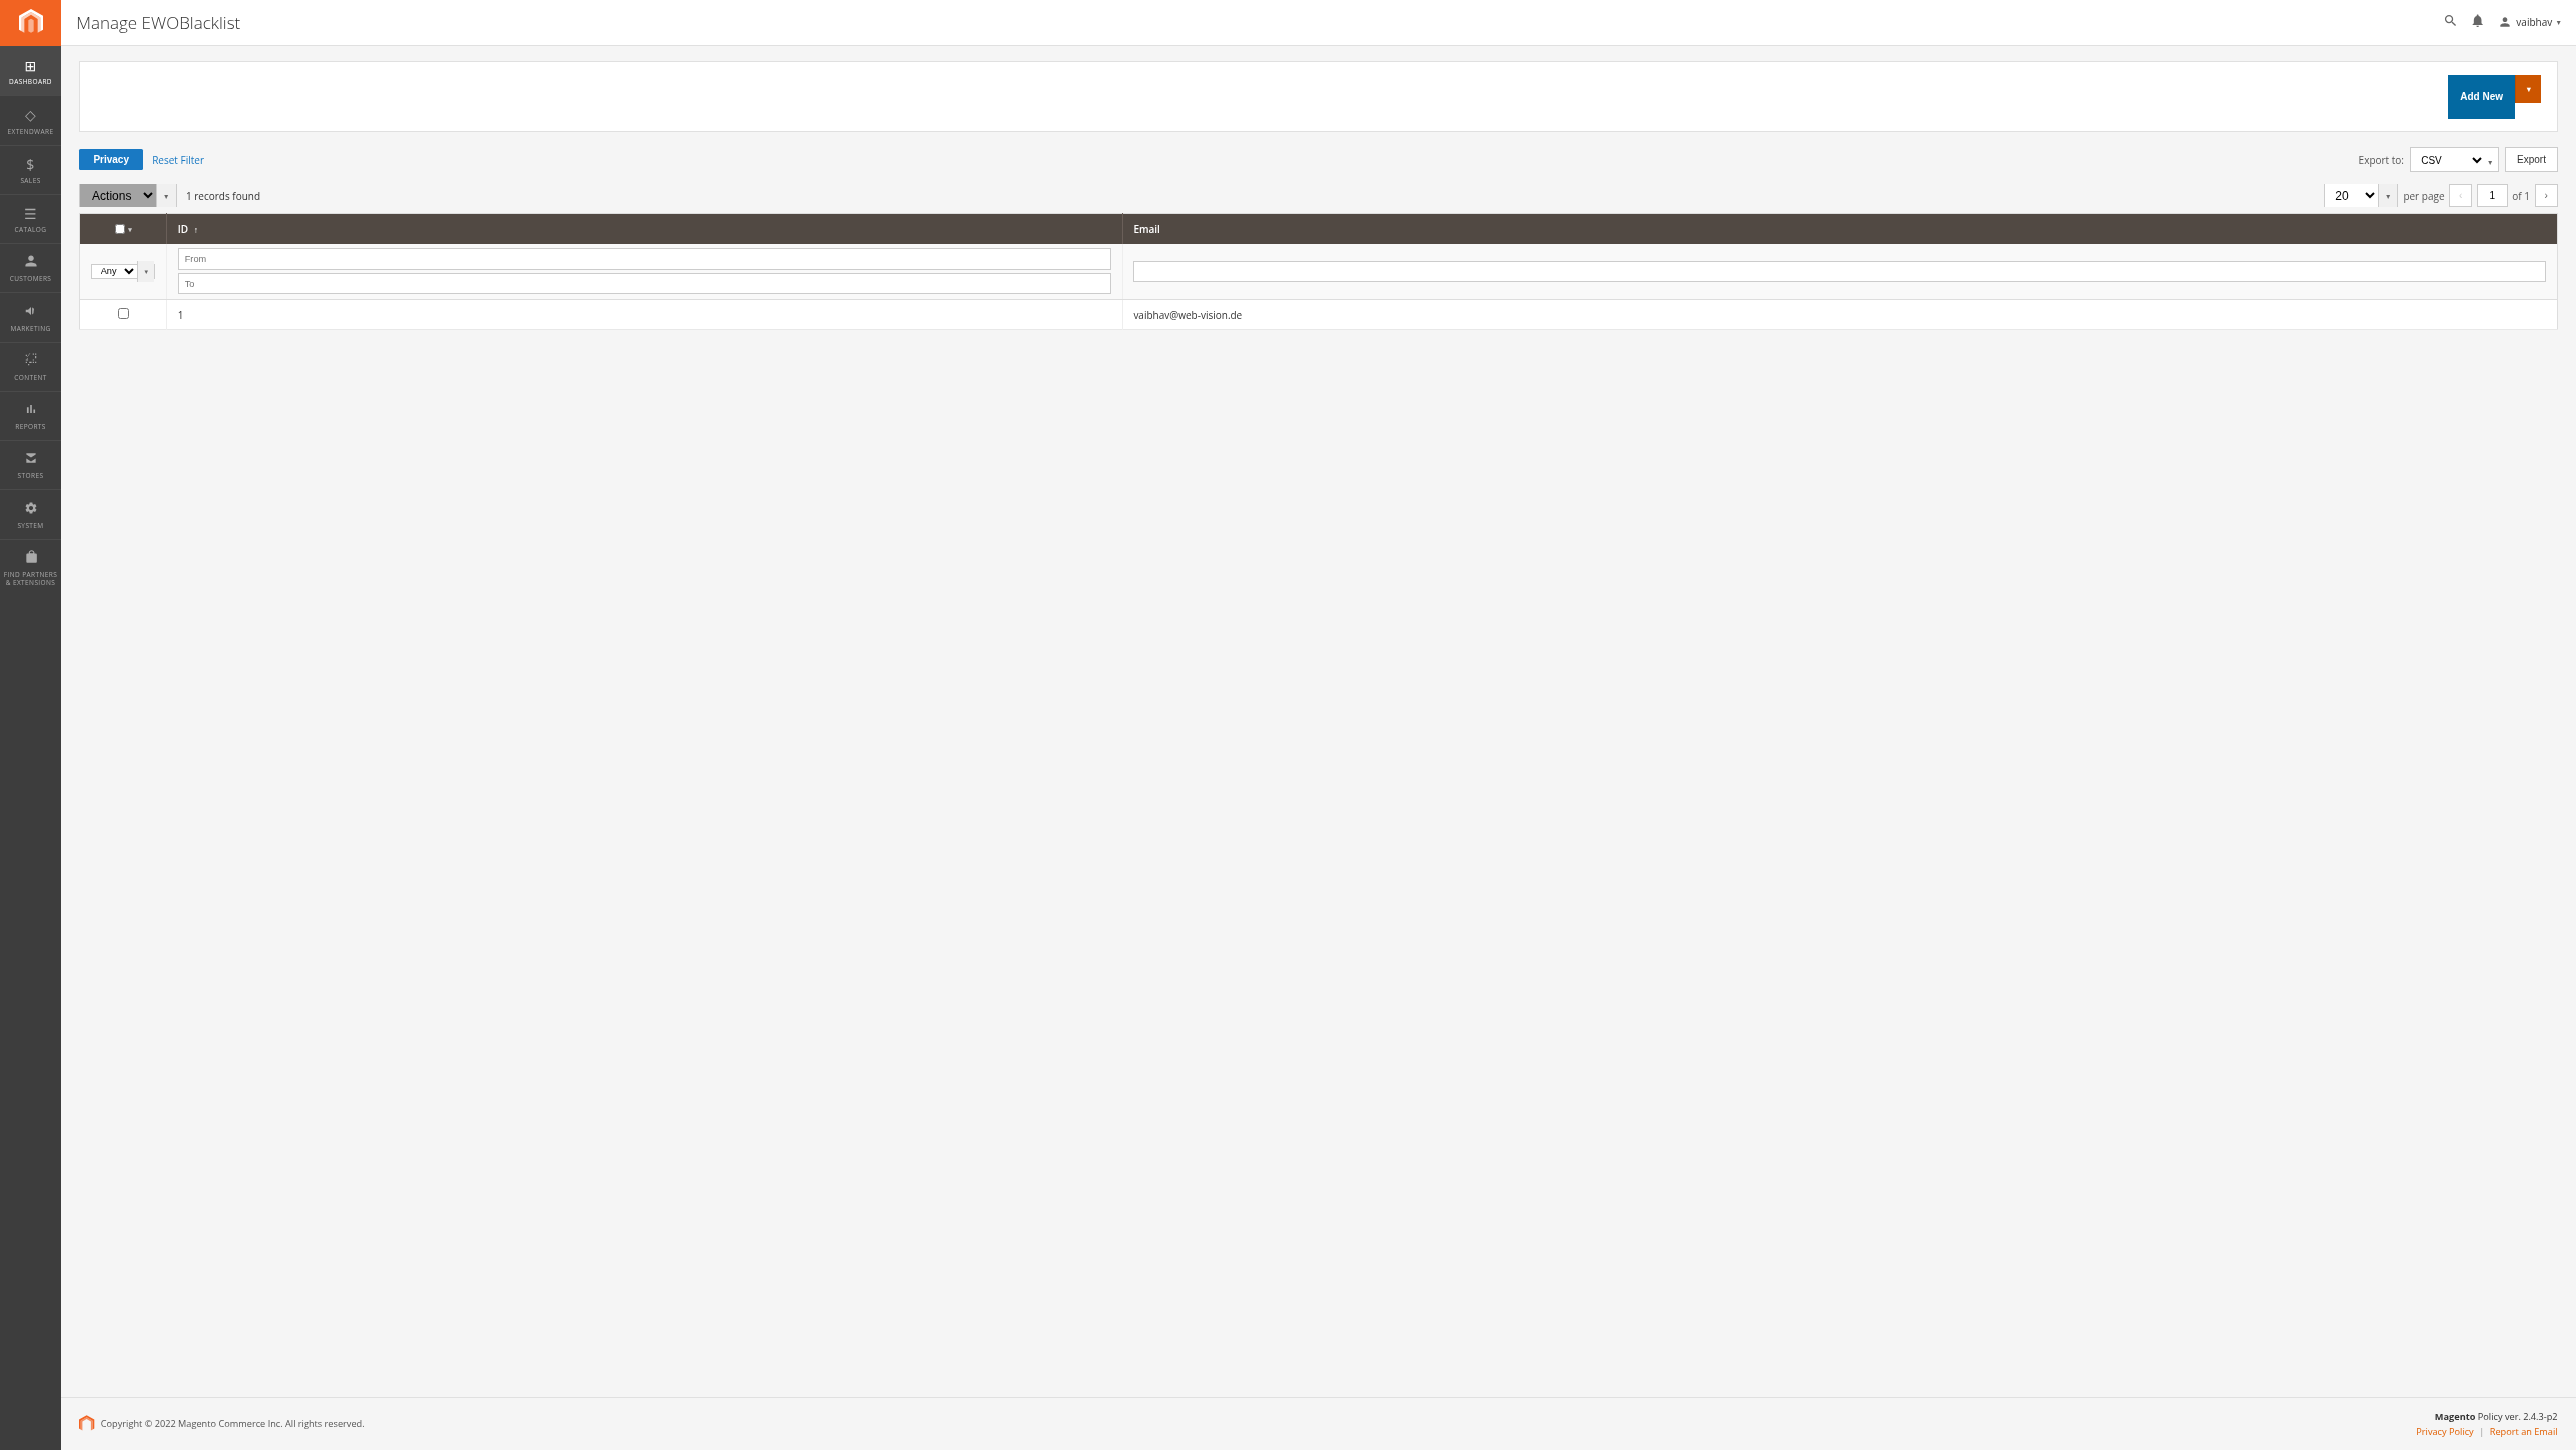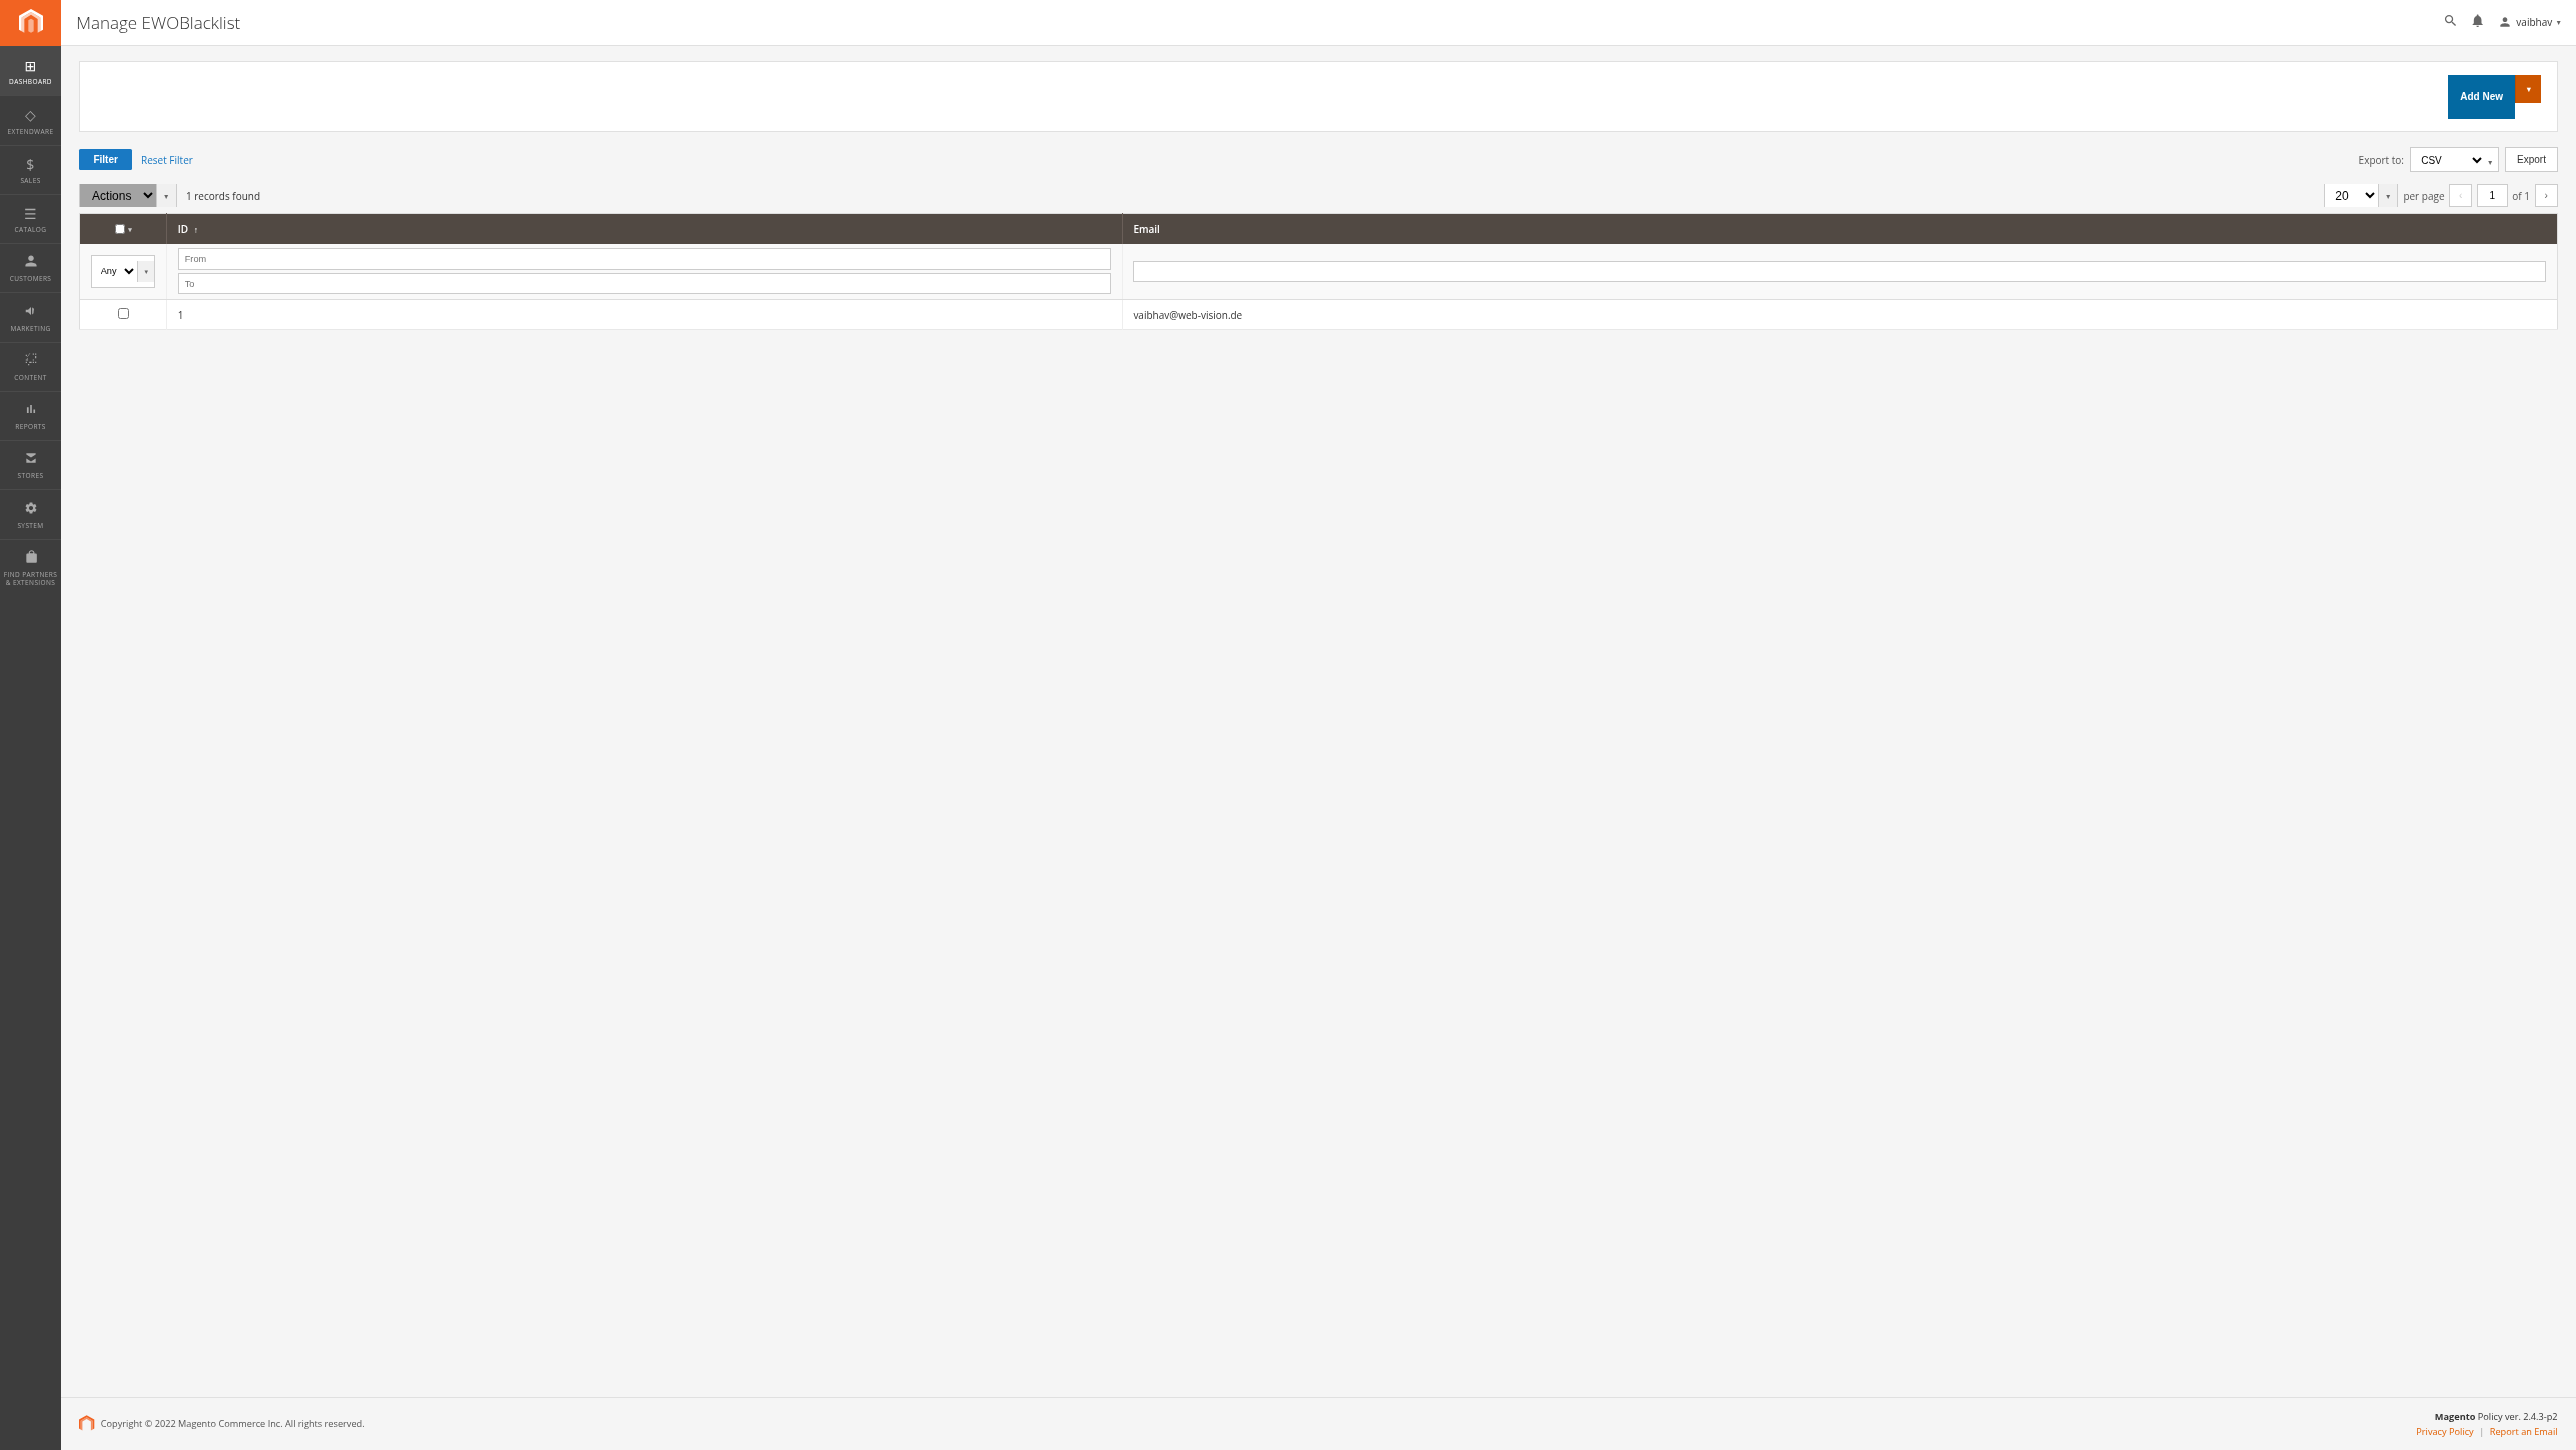--- a/index.html
+++ b/index.html
@@ -330,21 +330,21 @@
       height: 21.5px;
     }
     .filter-row td:first-child {
       vertical-align: middle;
       text-align: center;
     }
     .any-select-wrapper {
       display: flex;
       align-items: center;
       border: 0.8px solid #ccc;
-      height: 33px;
+      height: 15px;
       background: #fff;
     }
     .any-select {
       border: none;
       background: transparent;
       padding: 0 4.6px;
       font-size: 9.2px;
       height: 21.5px;
       outline: none;
       cursor: pointer;
@@ -539,21 +539,21 @@
     <div class="add-new-bar">
       <div style="display:flex;">
         <button class="btn-add-new-main">Add New</button>
         <button class="btn-add-new-arrow">
           <span>▾</span>
         </button>
       </div>
     </div>
 
     <div class="filter-bar">
-      <button class="btn-search">Filter</button>
+      <button class="btn-search">Privacy</button>
       <a href="#" class="btn-reset">Reset Filter</a>
       <div class="export-area">
         <span class="export-label">Export to:</span>
         <div class="export-select">
           <select>
             <option>CSV</option>
             <option>Excel XML</option>
           </select>
           <span style="font-size:7.7px;color:#666;">▾</span>
         </div>

